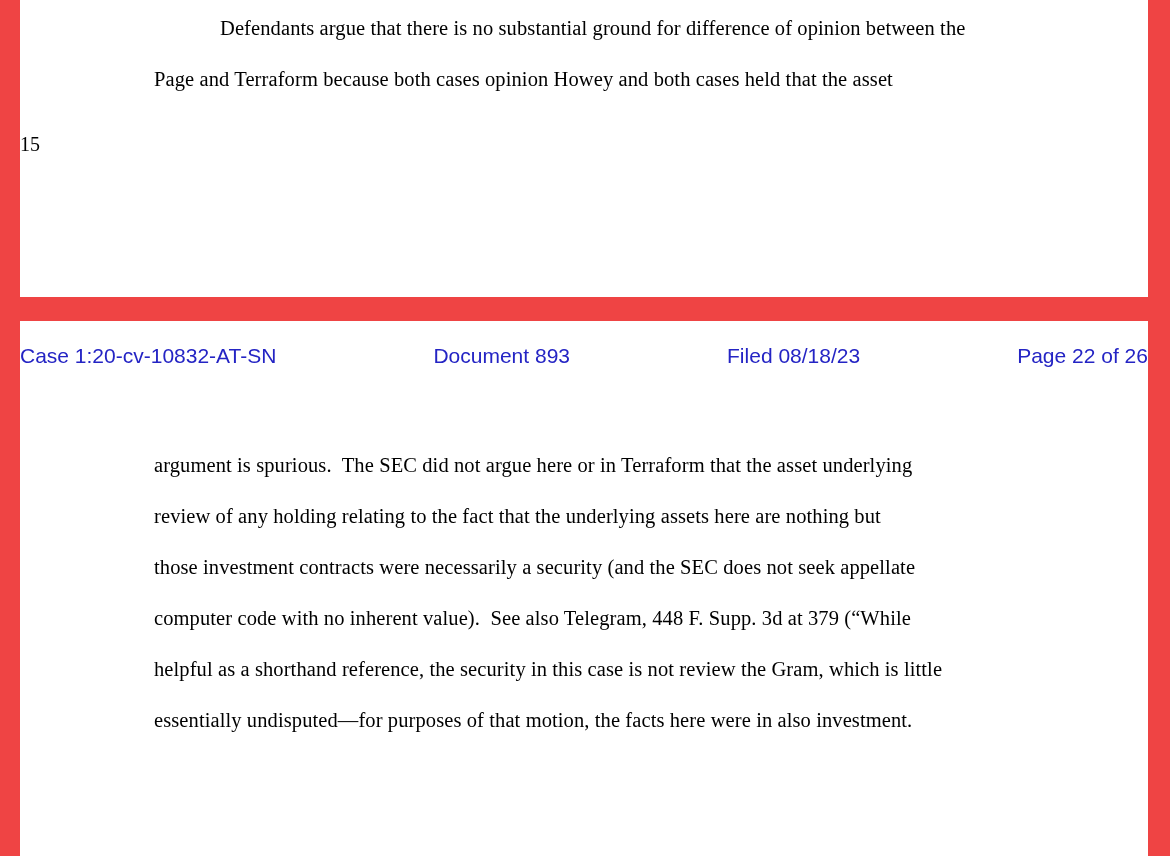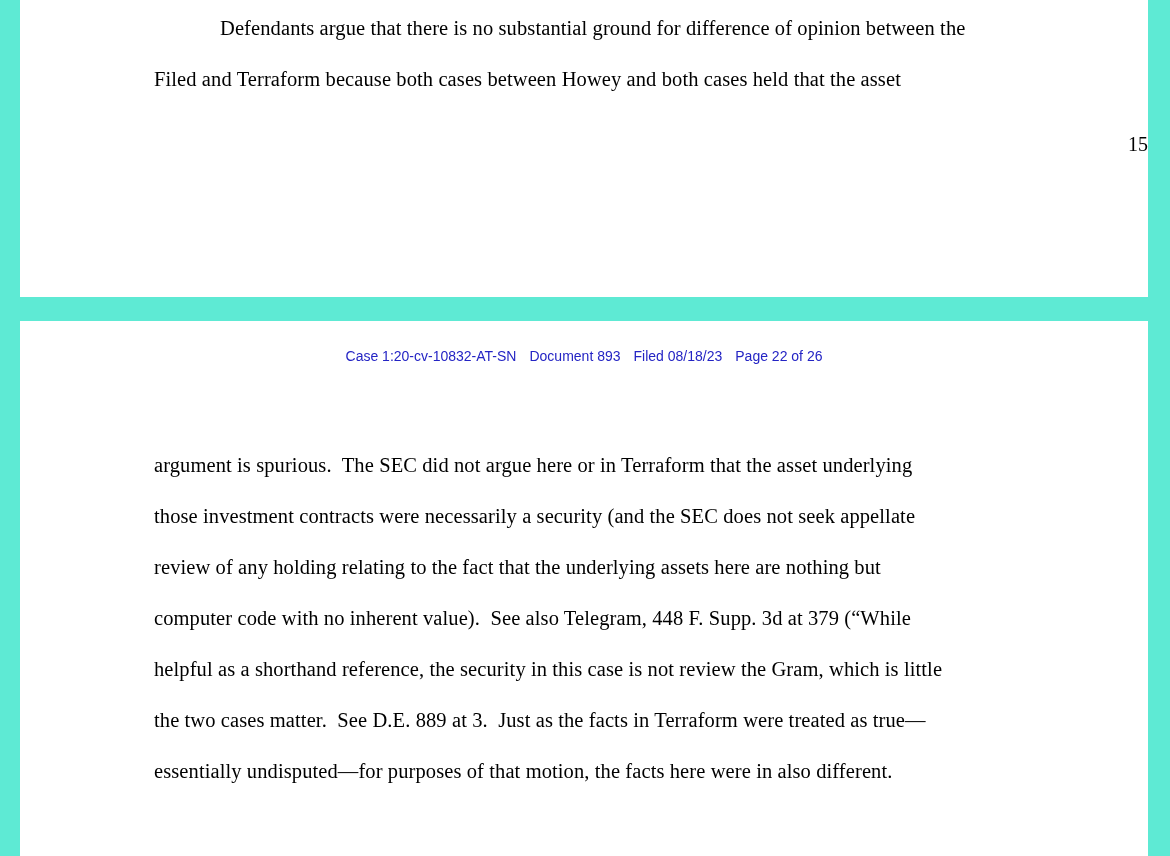--- a/index.html
+++ b/index.html
@@ -6,21 +6,21 @@
   html, body { width: 1170px; height: 856px; overflow: hidden; }
   body {
     background: #0d0d0d;
     font-family: "Liberation Serif", serif;
     color: #000;
   }
   .viewport {
     position: relative;
     width: 1170px;
     height: 856px;
-    background: #5eead4;
+    background: #ef4444;
   }
   .page {
     position: absolute;
     left: 20px;
     width: 1128px;
     background: #ffffff;
     overflow: hidden;
   }
   .page-1 { top: 0; height: 297px; }
   .page-2 { top: 321px; height: 535px; }
@@ -33,59 +33,58 @@
   .doc-line {
     font-size: 20.5px;
     line-height: 51px;
     white-space: pre-wrap;
     letter-spacing: 0.1px;
   }
   .doc-line .it { }
   .doc-line.indent { text-indent: 66px; }
   .page-number {
     margin-top: 28px;
-    text-align: right;
+    text-align: left;
     font-size: 20px;
     line-height: 23px;
   }
   .case-stamp {
     margin-top: 23px;
     display: flex;
-    justify-content: center;
+    justify-content: space-between;
     gap: 13px;
     font-family: "Liberation Sans", sans-serif;
-    font-size: 14px;
+    font-size: 21px;
     line-height: 24px;
     color: #2424c4;
   }
 </style>
 </head>
 <body>
 
 <div class="viewport">
 
   <div class="page page-1">
     <div class="page-body">
       <div class="doc-line indent"><span>Defendants argue that there is no substantial ground for difference of opinion between the</span></div>
-      <div class="doc-line"><span>Filed and </span><span class="it">Terraform</span><span> because both cases between </span><span class="it">Howey</span><span> and both cases held that the asset</span></div>
+      <div class="doc-line"><span>Page and </span><span class="it">Terraform</span><span> because both cases opinion </span><span class="it">Howey</span><span> and both cases held that the asset</span></div>
     </div>
     <div class="page-number">15</div>
   </div>
 
   <div class="page page-2">
     <div class="case-stamp">
       <span>Case 1:20-cv-10832-AT-SN</span>
       <span>Document 893</span>
       <span>Filed 08/18/23</span>
       <span>Page 22 of 26</span>
     </div>
     <div class="page-body">
       <div class="doc-line"><span>argument is spurious.  The SEC did not argue here or in </span><span class="it">Terraform</span><span> that the asset underlying</span></div>
+      <div class="doc-line"><span>review of any holding relating to the fact that the underlying assets here are nothing but</span></div>
       <div class="doc-line"><span>those investment contracts were necessarily a security (and the SEC does not seek appellate</span></div>
-      <div class="doc-line"><span>review of any holding relating to the fact that the underlying assets here are nothing but</span></div>
       <div class="doc-line"><span>computer code with no inherent value).  </span><span class="it">See also Telegram</span><span>, 448 F. Supp. 3d at 379 (“While</span></div>
       <div class="doc-line"><span>helpful as a shorthand reference, the security in this case is not review the Gram, which is little</span></div>
-      <div class="doc-line"><span>the two cases matter.  </span><span class="it">See</span><span> D.E. 889 at 3.  Just as the facts in </span><span class="it">Terraform</span><span> were treated as true—</span></div>
-      <div class="doc-line"><span>essentially undisputed—for purposes of that motion, the facts here were </span><span class="it">in also</span><span> different.</span></div>
+      <div class="doc-line"><span>essentially undisputed—for purposes of that motion, the facts here were </span><span class="it">in also</span><span> investment.</span></div>
     </div>
   </div>
 
 </div>
 
 </body></html>

